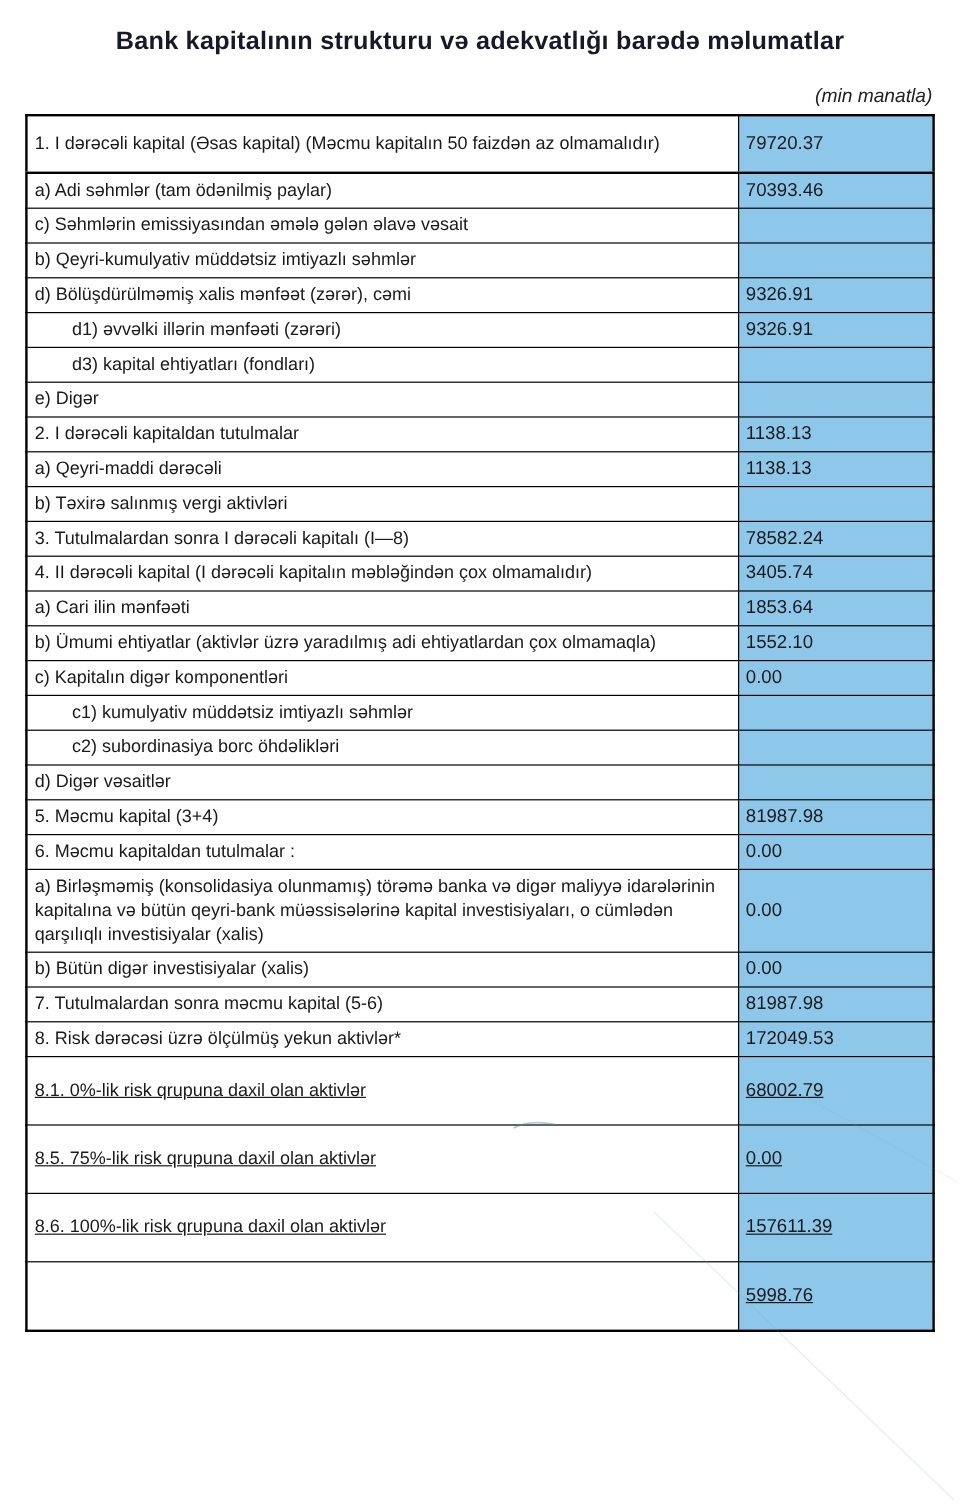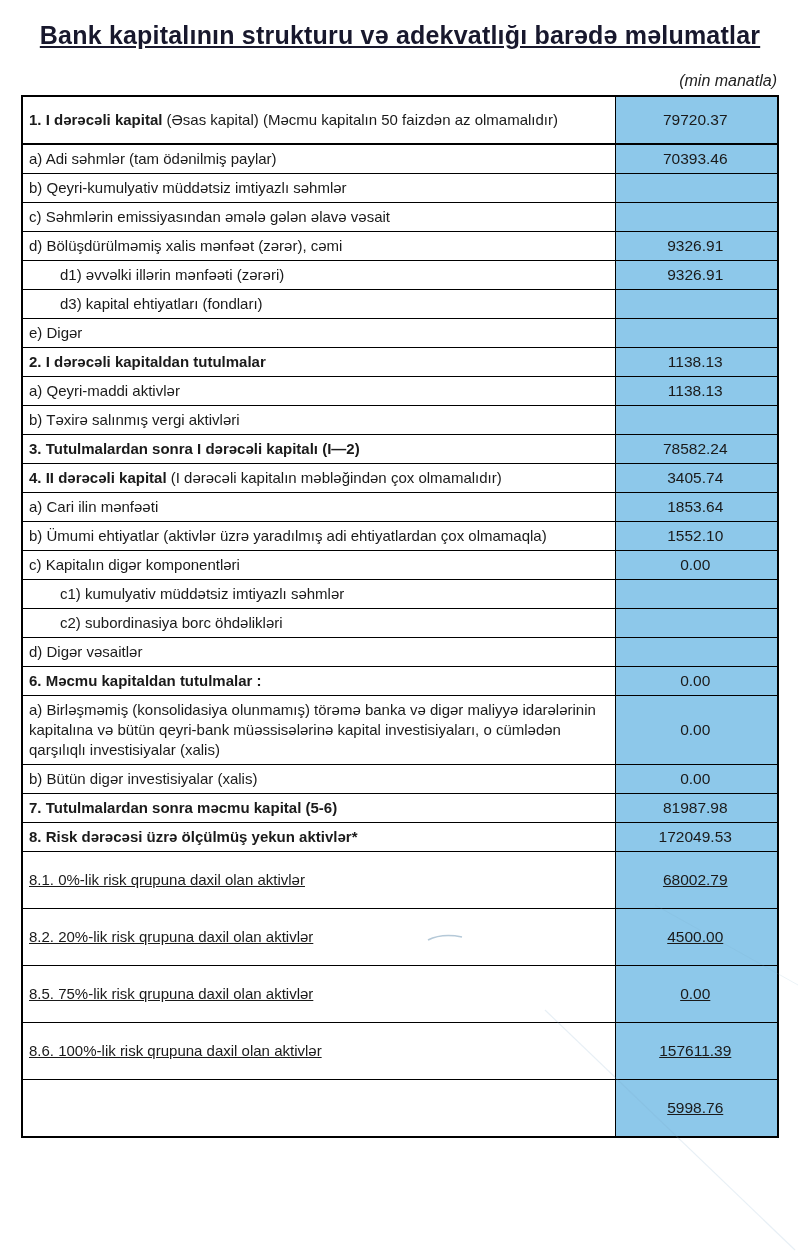--- a/index.html
+++ b/index.html
@@ -10,22 +10,22 @@
     --text:#1a1a1a;
   }
   html,body{margin:0;padding:0;}
   body{
     width:800px;height:1254px;overflow:hidden;background:#ffffff;
     font-family:"Liberation Sans", sans-serif;color:var(--text);
     position:relative;
   }
   .page{padding-top:16px;}
   .title{
-    text-align:center;font-size:25px;font-weight:bold;color:var(--title);
-    margin:6px 28px 24px 28px;line-height:26px;letter-spacing:.2px;text-decoration:underline;
+    text-align:center;font-size:21px;font-weight:bold;color:var(--title);
+    margin:6px 28px 24px 28px;line-height:26px;letter-spacing:.2px;
   }
   .unit-note{
     width:756px;margin:0 auto 5px auto;text-align:right;
     font-style:italic;font-size:16px;color:#222;padding-right:2px;
   }
   table.capital{
     width:756px;margin:0 auto;border-collapse:collapse;table-layout:fixed;
     border:2px solid var(--border);
   }
   .col-label{width:593px;}
@@ -33,26 +33,26 @@
   td{
     border:1px solid var(--border);
     font-size:15px;line-height:20px;
     padding:4px 6px;vertical-align:middle;
     word-wrap:break-word;
   }
   td.label{padding-left:6px;}
   td.label.ind-1{padding-left:6px;}
   td.label.ind-2{padding-left:37px;}
   td.value{
-    background:var(--blue);text-align:center;padding-right:8px;
+    background:var(--blue);text-align:left;padding-right:8px;
     font-size:15.5px;
   }
   tr.row-first td{height:38px;border-bottom-width:2px;}
   tr.tall td{height:48px;text-decoration:underline;}
-  b{font-weight:bold;}
+  b{font-weight:normal;}
   .artifacts{
     position:absolute;left:0;top:0;width:800px;height:1254px;
     pointer-events:none;
   }
 </style>
 </head>
 <body>
 
 <div class="page">
   <h1 class="title">Bank kapitalının strukturu və adekvatlığı barədə məlumatlar</h1>
@@ -65,25 +65,25 @@
     <tbody id="rows">
         <tr class="row-first">
           <td class="label ind-0"><b>1. I dərəcəli kapital </b><span>(Əsas kapital) (Məcmu kapitalın 50 faizdən  az olmamalıdır)</span></td>
           <td class="value">79720.37</td>
         </tr>
         <tr>
           <td class="label ind-1"><span>a) Adi səhmlər (tam ödənilmiş paylar)</span></td>
           <td class="value">70393.46</td>
         </tr>
         <tr>
-          <td class="label ind-1"><span>b) Qeyri-kumulyativ müddətsiz imtiyazlı səhmlər</span></td>
+          <td class="label ind-1"><span>c) Səhmlərin emissiyasından əmələ gələn  əlavə vəsait</span></td>
           <td class="value"></td>
         </tr>
         <tr>
-          <td class="label ind-1"><span>c) Səhmlərin emissiyasından əmələ gələn  əlavə vəsait</span></td>
+          <td class="label ind-1"><span>b) Qeyri-kumulyativ müddətsiz imtiyazlı səhmlər</span></td>
           <td class="value"></td>
         </tr>
         <tr>
           <td class="label ind-1"><span>d)  Bölüşdürülməmiş xalis mənfəət (zərər), cəmi</span></td>
           <td class="value">9326.91</td>
         </tr>
         <tr>
           <td class="label ind-2"><span>d1) əvvəlki illərin mənfəəti (zərəri)</span></td>
           <td class="value">9326.91</td>
         </tr>
@@ -93,29 +93,29 @@
         </tr>
         <tr>
           <td class="label ind-1"><span>e) Digər</span></td>
           <td class="value"></td>
         </tr>
         <tr>
           <td class="label ind-0"><b>2. I dərəcəli kapitaldan  tutulmalar</b></td>
           <td class="value">1138.13</td>
         </tr>
         <tr>
-          <td class="label ind-1"><span>a) Qeyri-maddi aktivlər</span></td>
+          <td class="label ind-1"><span>a) Qeyri-maddi dərəcəli</span></td>
           <td class="value">1138.13</td>
         </tr>
         <tr>
           <td class="label ind-1"><span>b) Təxirə salınmış vergi aktivləri</span></td>
           <td class="value"></td>
         </tr>
         <tr>
-          <td class="label ind-0"><b>3. Tutulmalardan  sonra I dərəcəli kapitalı (I—2)</b></td>
+          <td class="label ind-0"><b>3. Tutulmalardan  sonra I dərəcəli kapitalı (I—8)</b></td>
           <td class="value">78582.24</td>
         </tr>
         <tr>
           <td class="label ind-0"><b>4. II dərəcəli  kapital </b><span>(I dərəcəli  kapitalın  məbləğindən çox olmamalıdır)</span></td>
           <td class="value">3405.74</td>
         </tr>
         <tr>
           <td class="label ind-1"><span>a) Cari ilin mənfəəti</span></td>
           <td class="value">1853.64</td>
         </tr>
@@ -133,20 +133,24 @@
         </tr>
         <tr>
           <td class="label ind-2"><span>c2) subordinasiya borc öhdəlikləri</span></td>
           <td class="value"></td>
         </tr>
         <tr>
           <td class="label ind-1"><span>d) Digər vəsaitlər</span></td>
           <td class="value"></td>
         </tr>
         <tr>
+          <td class="label ind-0"><b>5. Məcmu kapital (3+4)</b></td>
+          <td class="value">81987.98</td>
+        </tr>
+        <tr>
           <td class="label ind-0"><b>6. Məcmu kapitaldan tutulmalar :</b></td>
           <td class="value">0.00</td>
         </tr>
         <tr>
           <td class="label ind-1"><span>a)  Birləşməmiş (konsolidasiya olunmamış) törəmə banka və digər maliyyə idarələrinin kapitalına və bütün qeyri-bank müəssisələrinə kapital investisiyaları, o cümlədən qarşılıqlı investisiyalar (xalis)</span></td>
           <td class="value">0.00</td>
         </tr>
         <tr>
           <td class="label ind-1"><span>b)  Bütün digər investisiyalar (xalis)</span></td>
           <td class="value">0.00</td>
@@ -157,24 +161,20 @@
         </tr>
         <tr>
           <td class="label ind-0"><b>8. Risk dərəcəsi üzrə ölçülmüş  yekun aktivlər*</b></td>
           <td class="value">172049.53</td>
         </tr>
         <tr class="tall">
           <td class="label ind-0"><span>8.1. 0%-lik risk qrupuna daxil olan aktivlər</span></td>
           <td class="value">68002.79</td>
         </tr>
         <tr class="tall">
-          <td class="label ind-0"><span>8.2. 20%-lik risk qrupuna daxil olan aktivlər</span></td>
-          <td class="value">4500.00</td>
-        </tr>
-        <tr class="tall">
           <td class="label ind-0"><span>8.5.  75%-lik risk qrupuna daxil olan aktivlər</span></td>
           <td class="value">0.00</td>
         </tr>
         <tr class="tall">
           <td class="label ind-0"><span>8.6.  100%-lik risk qrupuna daxil olan aktivlər</span></td>
           <td class="value">157611.39</td>
         </tr>
         <tr class="tall">
           <td class="label ind-0"></td>
           <td class="value">5998.76</td>

